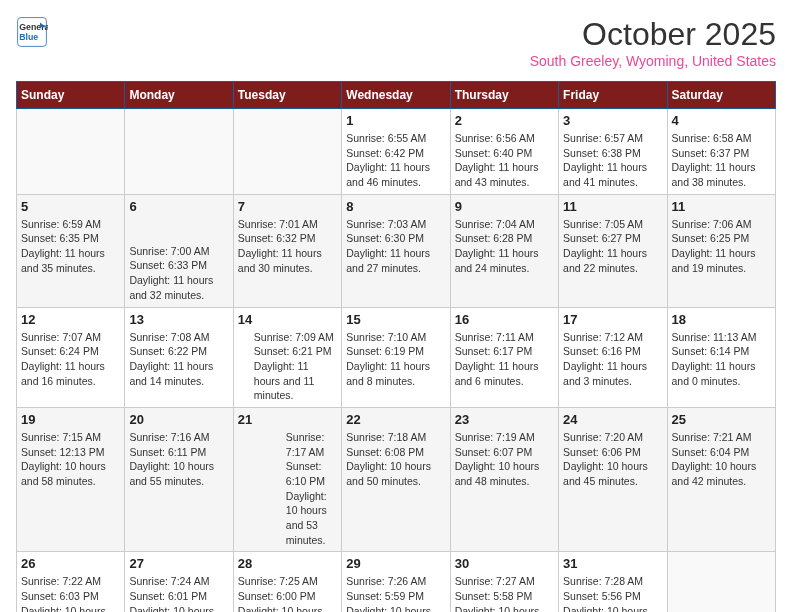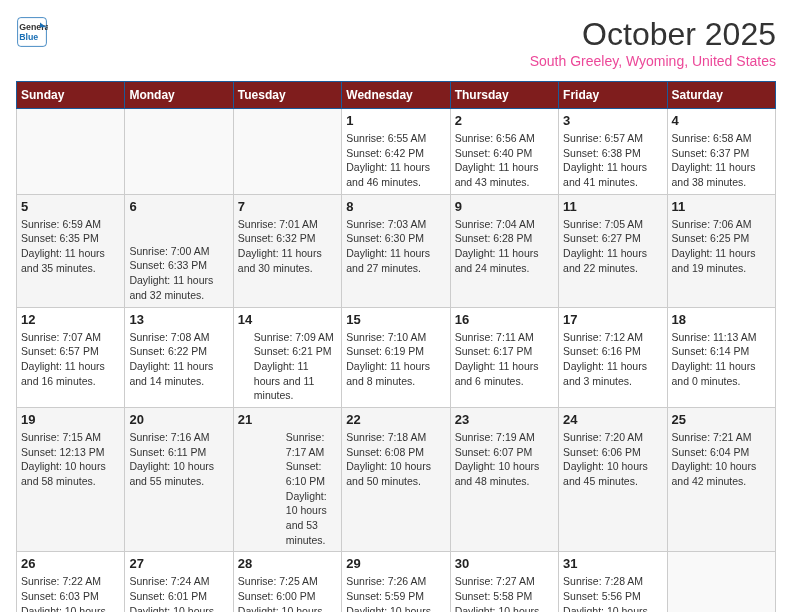--- a/index.html
+++ b/index.html
@@ -178,21 +178,21 @@
           <div class="day-num">11</div>
           <div class="day-info" style="white-space: pre-line;">Sunrise: 7:06 AM
 Sunset: 6:25 PM
 Daylight: 11 hours and 19 minutes.</div>
         </td>
       </tr>
       <tr>
         <td>
           <div class="day-num">12</div>
           <div class="day-info" style="white-space: pre-line;">Sunrise: 7:07 AM
-Sunset: 6:57 PM
+Sunset: 6:24 PM
 Daylight: 11 hours and 16 minutes.</div>
         </td>
         <td>
           <div class="day-num">13</div>
           <div class="day-info" style="white-space: pre-line;">Sunrise: 7:08 AM
 Sunset: 6:22 PM
 Daylight: 11 hours and 14 minutes.</div>
         </td>
         <td>
           <div class="day-num">14</div>

